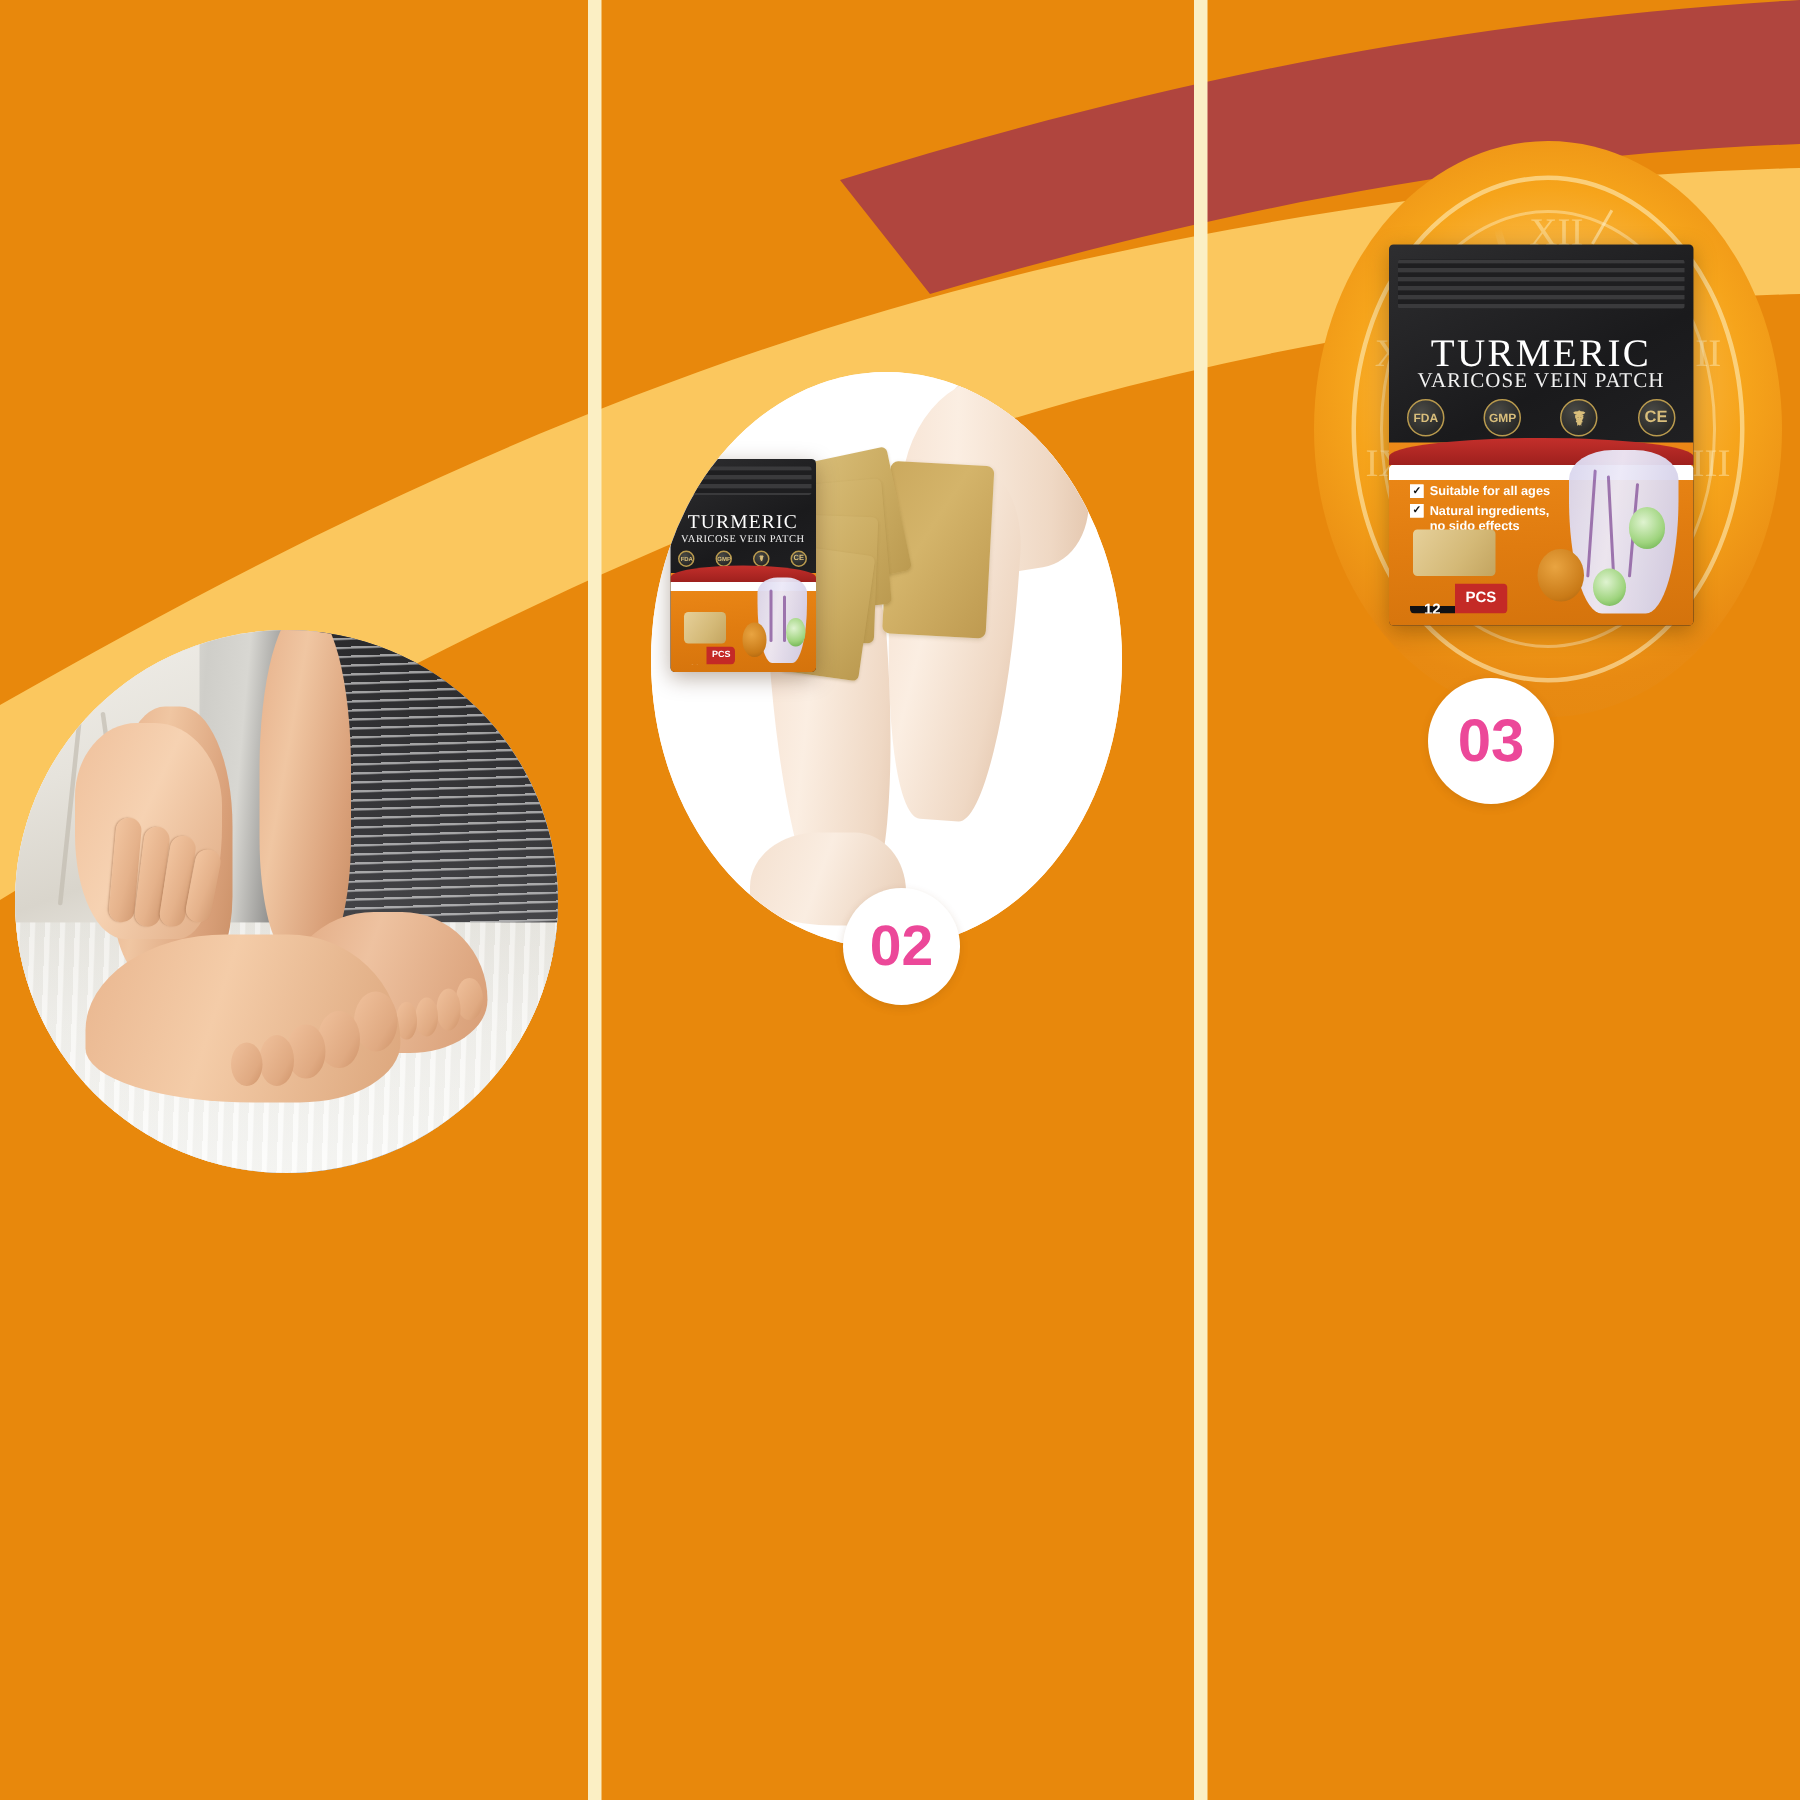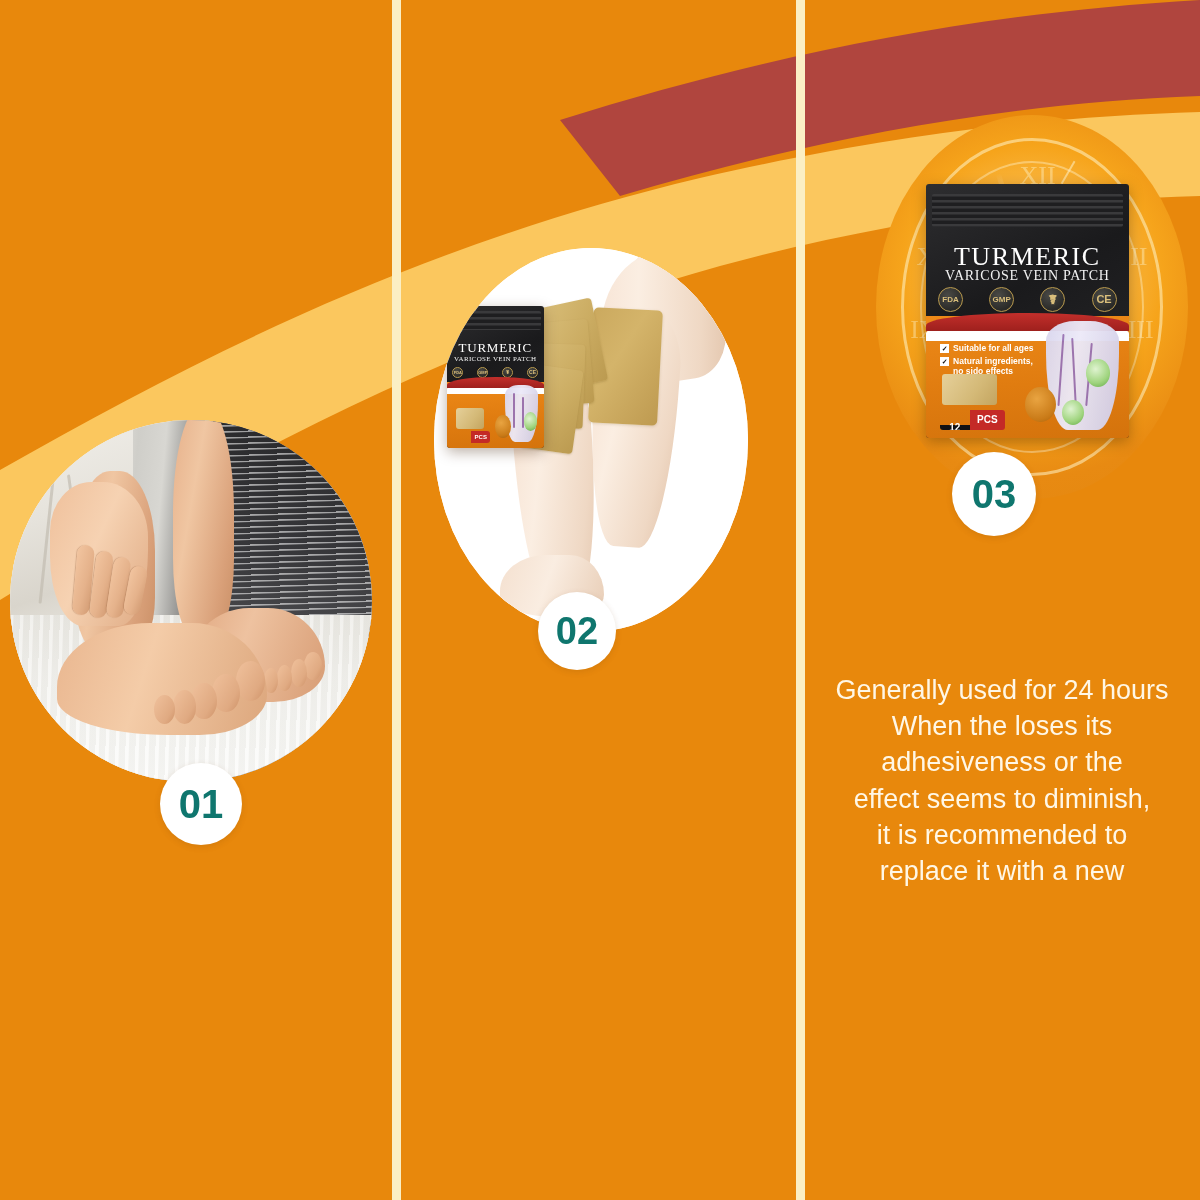--- a/index.html
+++ b/index.html
@@ -44,21 +44,21 @@
   
   .photo-circle {
     position: absolute;
     border-radius: 50%;
     overflow: hidden;
     background: #FFFFFF;
   }
   #photo-1 { left: 10px;  top: 420px; width: 362px; height: 362px; }
   #photo-2 { left: 434px; top: 248px; width: 314px; height: 384px;
              border-radius: 50%; }
-  #photo-3 { left: 876px; top: 115px;  width: 312px; height: 384px;
+  #photo-3 { left: 876px; top: 94px;  width: 312px; height: 384px;
              border-radius: 50%; background: radial-gradient(circle at 50% 42%, #FFD98A 0%, #F6A41B 48%, #E88A12 74%, #E3870F 100%); }
 
   
   .shower {
     position: absolute; inset: 0;
     background:
       linear-gradient(95deg, #EDEDE9 0%, #E4E2DC 26%, #CFCEC9 33%, #D8D7D2 40%, #2C2C2E 58%, #3A3A3C 72%, #DCDBD6 86%, #E8E7E2 100%);
   }
   .shower .wall-marble {
     position: absolute; left: 0; top: 0; width: 34%; height: 62%;
@@ -292,27 +292,27 @@
   }
   .pcs-badge .n { background: #111114; display: flex; align-items: center; justify-content: center; margin-top: 15px; }
   .pcs-badge .u { background: #C42A26; display: flex; align-items: center; justify-content: center; }
 
   
   .step-badge {
     position: absolute;
     border-radius: 50%;
     background: #FFFFFF;
     display: flex; align-items: center; justify-content: center;
-    color: #0f766e;
+    color: #ec4899;
     font-family: "Liberation Sans", sans-serif;
     font-weight: bold;
     box-shadow: 0 2px 6px rgba(120,60,0,.16);
   }
   #badge-1 { left: 160px; top: 763px; width: 82px; height: 82px; font-size: 40px; }
-  #badge-2 { left: 538px; top: 592px; width: 78px; height: 78px; font-size: 38px; }
+  #badge-2 { left: 562px; top: 592px; width: 78px; height: 78px; font-size: 38px; }
   #badge-3 { left: 952px; top: 452px; width: 84px; height: 84px; font-size: 40px; }
 
   
   .caption {
     position: absolute;
     color: #FFF7E6;
     text-align: center;
     font-family: "Liberation Sans", sans-serif;
     line-height: 1.34;
     white-space: pre-line;
@@ -367,21 +367,20 @@
       </div>
       <div class="hand">
         <div class="finger" style="left:26%;top:44%;height:48%;transform:rotate(5deg);"></div>
         <div class="finger" style="left:44%;top:48%;height:46%;transform:rotate(7deg);"></div>
         <div class="finger" style="left:62%;top:52%;height:42%;transform:rotate(9deg);"></div>
         <div class="finger" style="left:79%;top:58%;height:34%;transform:rotate(11deg);"></div>
       </div>
     </div>
   </div>
 
-  <div class="step-badge" id="badge-1">01</div>
 
   <div class="photo-circle" id="photo-2">
     <div class="legs-scene">
       <div class="hand-knee"></div>
       <div class="leg-shape leg-upper-r"></div>
       <div class="leg-shape leg-lower-r"></div>
       <div class="leg-shape leg-lower-l"></div>
       <div class="leg-shape foot-l"></div>
       <div class="applied-patch"></div>
 
@@ -475,20 +474,14 @@
       <div class="green-leaf" style="right:22%;bottom:5%;width:11%;height:10%;"></div>
       <div class="patch-stack" style="left:8%;bottom:13%;width:27%;height:12%;"></div>
       <div class="pcs-badge" style="left:7%;bottom:3%;width:32%;height:8%;font-size:10px;">
         <div class="n" style="flex:1;">12</div>
         <div class="u" style="flex:1.2;">PCS</div>
       </div>
     </div>
   </div>
 
   <div class="step-badge" id="badge-3">03</div>
-  <div class="caption" id="caption-3">Generally used for 24 hours
-When the loses its
-adhesiveness or the
-effect seems to diminish,
-it is recommended to
-replace it with a new</div>
 
 </div>
 
 </body></html>

